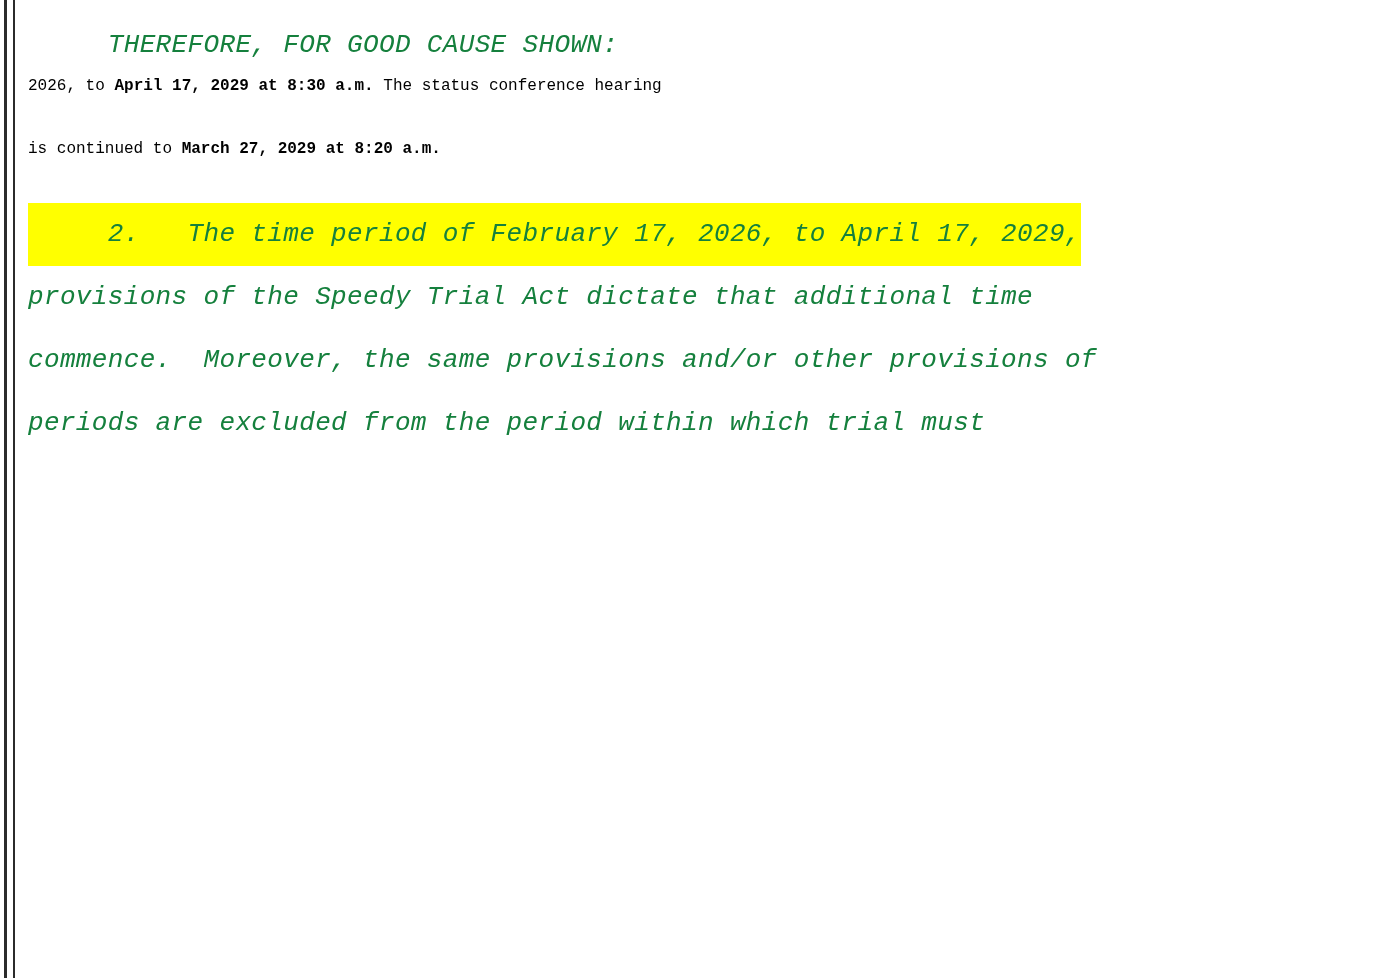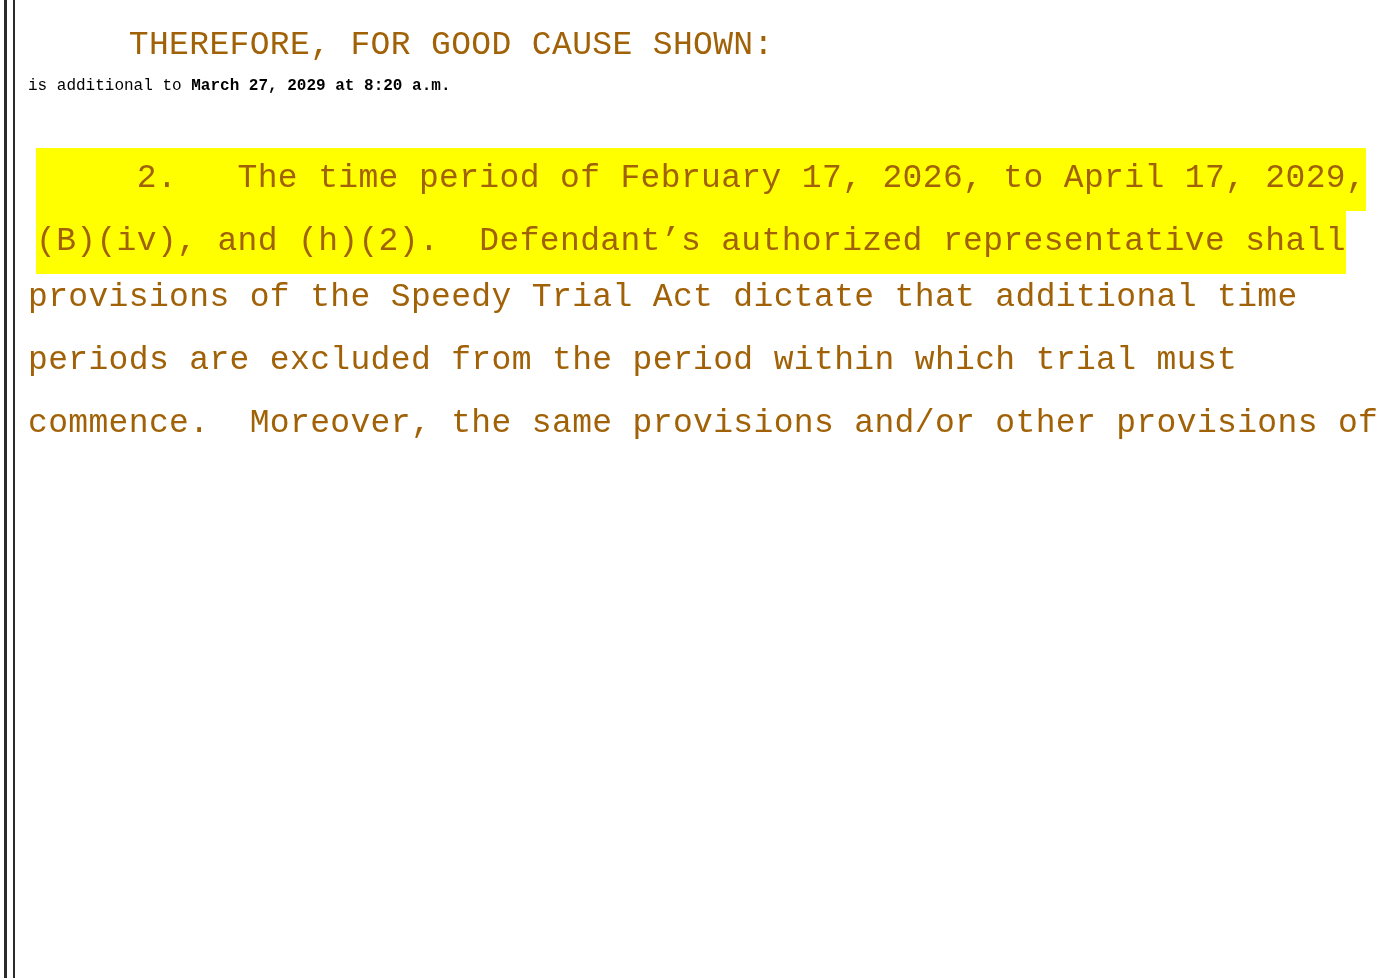--- a/index.html
+++ b/index.html
@@ -35,34 +35,35 @@
     position: absolute;
     left: 28px;
     top: 0;
     width: 1320px;
     padding-top: 14px;
     box-sizing: border-box;
   }
   .line {
     display: block;
     white-space: pre;
-    font-size: 33px;
+    font-size: 26px;
     line-height: 63px;
     letter-spacing: 0.35px;
-    color: #a16207;
+    color: #15803d;
     height: 63px;
+    font-style: italic;
   }
   .hl {
     background: #ffff00;
   }
   .line.hl {
     display: inline-block;
     height: 60px;
     line-height: 60px;
-    margin: 8px;
+    margin: 0;
     padding: 1px 0 2px 0;
     vertical-align: top;
     text-align: center;
   }
   .line-wrap {
     display: block;
     height: 63px;
   }
   b, .b {
     font-weight: bold;
@@ -76,28 +77,28 @@
   <div class="rule-outer"></div>
   <div class="rule-inner"></div>
 
   <div class="doc-body">
 
     <div>
       <span class="line">     THEREFORE, FOR GOOD CAUSE SHOWN:</span>
     </div>
 
     <div>
-      <span class="line-wrap"><span>is additional to </span><span class="b">March 27, 2029 at 8:20 a.m.</span></span>
+      <span class="line-wrap"><span>2026, to </span><span class="b">April 17, 2029 at 8:30 a.m.</span><span>  The status conference hearing</span></span>
+      <span class="line-wrap"><span>is continued to </span><span class="b">March 27, 2029 at 8:20 a.m.</span></span>
     </div>
 
     <div>
       <div class="line-wrap"><span class="line hl">     2.   The time period of February 17, 2026, to April 17, 2029,</span></div>
-      <div class="line-wrap"><span class="line hl">(B)(iv), and (h)(2).  Defendant’s authorized representative shall</span></div>
     </div>
 
     <div>
       <span class="line">provisions of the Speedy Trial Act dictate that additional time</span>
+      <span class="line">commence.  Moreover, the same provisions and/or other provisions of</span>
       <span class="line">periods are excluded from the period within which trial must</span>
-      <span class="line">commence.  Moreover, the same provisions and/or other provisions of</span>
     </div>
 
   </div>
 </div>
 
 </body></html>

